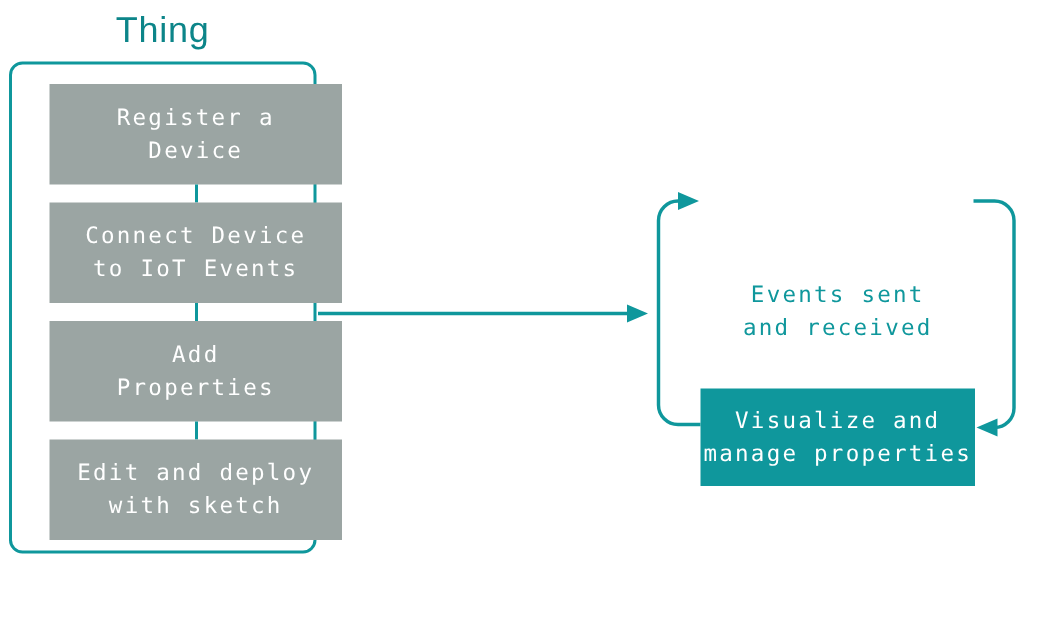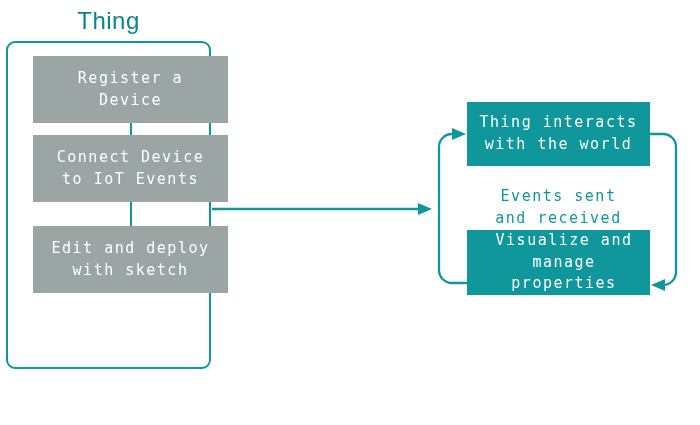--- a/index.html
+++ b/index.html
@@ -90,21 +90,21 @@
     font-size: 15px;
     line-height: 1.45;
     letter-spacing: 1.5px;
     display: flex;
     align-items: center;
     justify-content: center;
     text-align: center;
     white-space: pre-line;
   }
   .cycle-box.top { top: 102px; height: 64px; }
-  .cycle-box.bottom { top: 230px; height: 65px; padding-left: 11px; }
+  .cycle-box.bottom { top: 259px; height: 65px; }
   .cycle-middle-label {
     position: absolute;
     left: 467px;
     top: 186px;
     width: 183px;
     text-align: center;
     color: var(--color-teal);
     font-size: 15px;
     line-height: 1.45;
     letter-spacing: 1.5px;
@@ -118,20 +118,22 @@
 
   <div class="diagram-title">Thing</div>
 
   <div class="thing-box">
     <div class="step">Register a
 Device</div>
     <div class="step-connector"></div>
     <div class="step">Connect Device
 to IoT Events</div>
     <div class="step-connector"></div>
+    <div class="step">Add
+Properties</div>
     <div class="step-connector"></div>
     <div class="step">Edit and deploy
 with sketch</div>
   </div>
 
   <svg class="overlay-svg" viewBox="0 0 700 425" xmlns="http://www.w3.org/2000/svg">
 
     <g>
       <path class="teal-line" d="M212 209 H419"></path>
       <polygon class="teal-head" points="432,209 418,203 418,215"></polygon>
@@ -141,22 +143,20 @@
       <path class="teal-line" d="M467 283 H452 A13 13 0 0 1 439 270 V147 A13 13 0 0 1 452 134 H454"></path>
       <polygon class="teal-head" points="466,134 452,128 452,140"></polygon>
     </g>
 
     <g>
       <path class="teal-line" d="M649 134 H663 A13 13 0 0 1 676 147 V272 A13 13 0 0 1 663 285 H663"></path>
       <polygon class="teal-head" points="651,285 665,279 665,291"></polygon>
     </g>
   </svg>
 
-  <div class="cycle-box top">Thing interacts
-with the world</div>
 
   <div class="cycle-middle-label">Events sent
 and received</div>
 
   <div class="cycle-box bottom">Visualize and
 manage properties</div>
 
 </div>
 
 </body></html>

